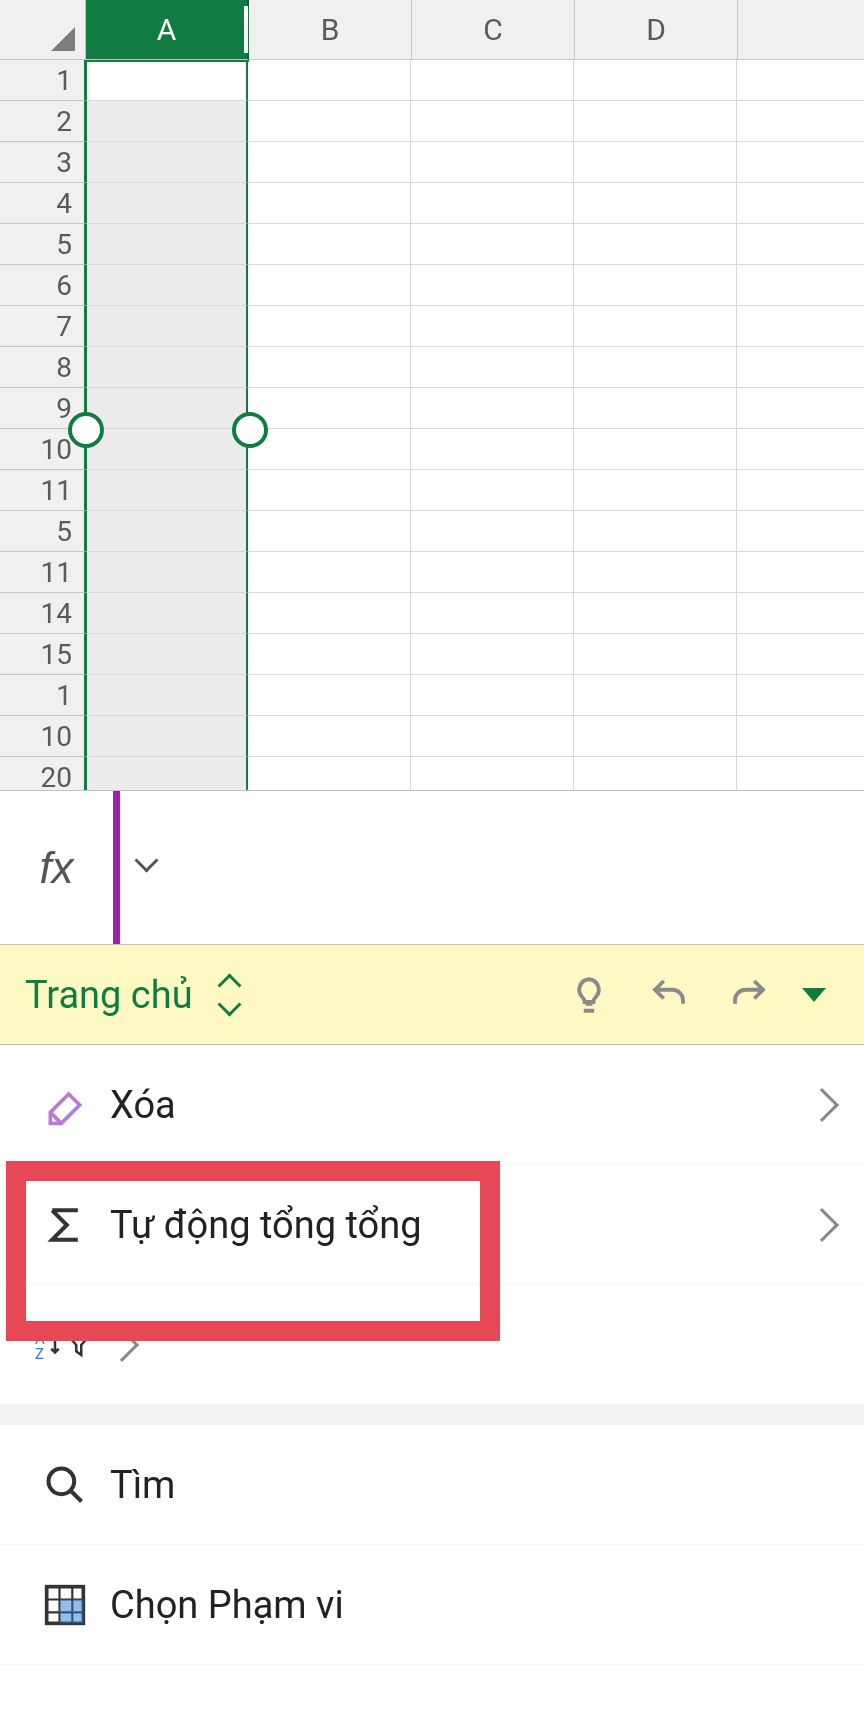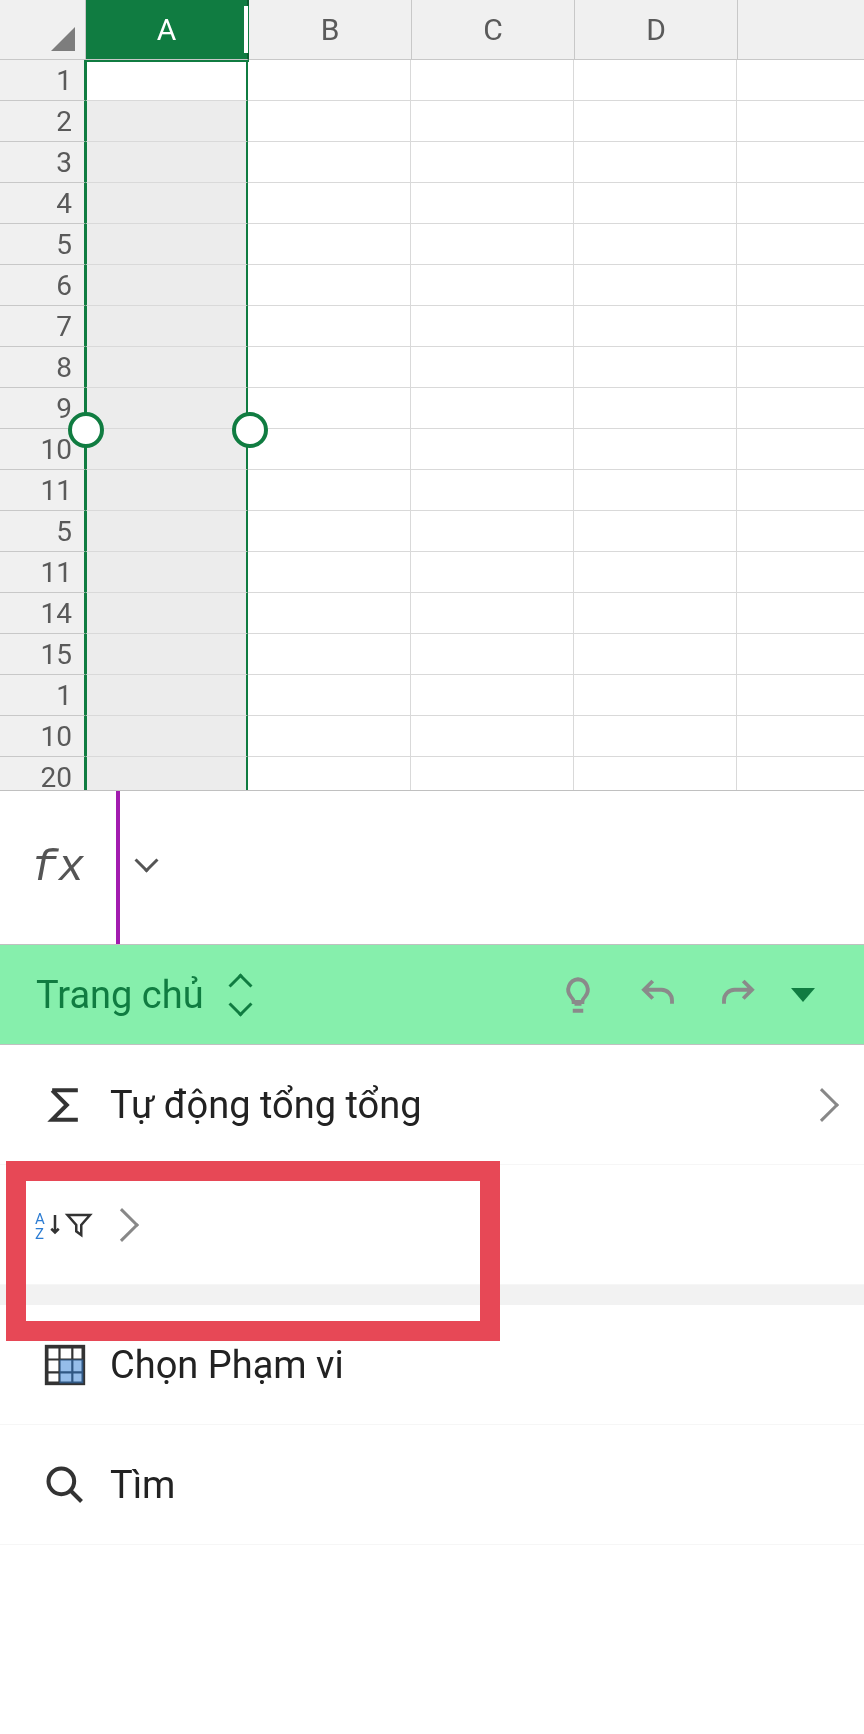--- a/index.html
+++ b/index.html
@@ -56,36 +56,36 @@
   .handle.tr { left: 232px; top: 412px; }
 
   
   .formula-bar {
     position: absolute; left: 0; top: 790px; width: 864px; height: 155px;
     background: #fff; border-top: 1px solid #c0c0c0; border-bottom: 1px solid #c0c0c0;
     display: flex; align-items: center;
   }
   .fx {
     width: 120px; height: 100%; display:flex; align-items:center; justify-content:center;
-    font-family: Liberation Mono, monospace; font-style: italic; font-size: 44px; color: #555;
-    border-right: 4px solid #a21caf;
+    font-family: Liberation Sans, sans-serif; font-style: italic; font-size: 44px; color: #555;
+    border-right: 7px solid #a21caf;
   }
   .formula-input-wrap { flex: 1; padding: 8px 20px; display:flex; align-items:center; }
   .formula-input {
     flex:1; border: none; font-size: 40px; color: #999; background: transparent; line-height: 1.3;
   }
   .expand-btn { width: 60px; height:100%; display:flex; align-items:center; justify-content:center; }
   .chev-down-sm { width:24px; height:24px; }
   .chev-down-sm::before { content:""; display:block; width:14px; height:14px; border-right:3px solid #555; border-bottom:3px solid #555; transform: rotate(45deg); margin-top:-4px;}
 
   
   .ribbon {
     position: absolute; left: 0; top: 945px; width: 864px; height: 100px;
-    background: #86efac; border-bottom: 1px solid #c0c0c0;
-    display: flex; align-items: center; padding: 0 36px;
+    background: #fef9c3; border-bottom: 1px solid #c0c0c0;
+    display: flex; align-items: center; padding: 0 25px;
   }
   .ribbon-tab { color: #107c41; font-size: 38px; margin-right: 18px; }
   .ribbon-switch { width:40px; height:60px; position:relative; }
   .ribbon-switch::before { content:""; position:absolute; left:10px; top:12px; width:14px; height:14px; border-left:3px solid #107c41; border-top:3px solid #107c41; transform:rotate(45deg); }
   .ribbon-switch::after  { content:""; position:absolute; left:10px; bottom:12px; width:14px; height:14px; border-right:3px solid #107c41; border-bottom:3px solid #107c41; transform:rotate(45deg); }
   .ribbon-spacer { flex:1; }
   .ribbon-ico { width:80px; height:60px; display:flex; align-items:center; justify-content:center; color:#888; }
   .ribbon-ico svg { width:42px; height:42px; stroke:#8a8a8a; fill:none; stroke-width:2.2; }
   .ribbon-more { width:50px; display:flex; align-items:center; justify-content:center; }
   .ribbon-more::before { content:""; border-left:12px solid transparent; border-right:12px solid transparent; border-top:14px solid #107c41; }
@@ -297,20 +297,30 @@
         <path d="M15 14l5-5-5-5M20 9H10a6 6 0 0 0-6 6v2"></path>
       </svg>
   </span>
   <span class="ribbon-more"></span>
 </div>
 
 <div class="menu" id="menu">
     <div class="menu-item">
       <span class="mi-icon">
         <svg viewBox="0 0 24 24" width="44" height="44">
+          <path d="M4 16 L14 6 L20 12 L10 22 L4 22 Z" fill="none" stroke="#b77bd8" stroke-width="2"></path>
+          <path d="M4 16 L10 22" stroke="#b77bd8" stroke-width="2"></path>
+        </svg>
+      </span>
+      <span class="mi-label">Xóa</span>
+      <span class="mi-chevron"></span>
+    </div>
+    <div class="menu-item">
+      <span class="mi-icon">
+        <svg viewBox="0 0 24 24" width="44" height="44">
           <path d="M5 4 H19 M5 4 L13 12 L5 20 H19" fill="none" stroke="#333" stroke-width="2.2"></path>
         </svg>
       </span>
       <span class="mi-label">Tự động tổng tổng</span>
       <span class="mi-chevron"></span>
     </div>
     <div class="menu-item">
       <span class="mi-icon">
         <svg viewBox="0 0 48 24" width="60" height="40">
           <text x="0" y="11" font-size="12" fill="#2b7cd3">A</text>
@@ -318,30 +328,30 @@
           <path d="M16 4 v14 m-3 -3 l3 3 l3 -3" stroke="#333" fill="none" stroke-width="2"></path>
           <path d="M26 4 h18 l-7 8 v8 l-4 -3 v-5 z" fill="none" stroke="#333" stroke-width="2"></path>
         </svg>
       </span>
       <span class="mi-chevron"></span>
     </div>
     <div class="menu-sep"></div>
     <div class="menu-item">
       <span class="mi-icon">
         <svg viewBox="0 0 24 24" width="44" height="44">
+          <circle cx="10" cy="10" r="7" fill="none" stroke="#333" stroke-width="2.2"></circle>
+          <path d="M15 15 L21 21" stroke="#333" stroke-width="2.2"></path>
+        </svg>
+      </span>
+      <span class="mi-label">Tìm</span>
+    </div>
+    <div class="menu-item">
+      <span class="mi-icon">
+        <svg viewBox="0 0 24 24" width="44" height="44">
           <rect x="2" y="2" width="20" height="20" fill="none" stroke="#333" stroke-width="2"></rect>
           <path d="M2 9 H22 M2 16 H22 M9 2 V22 M16 2 V22" stroke="#333" stroke-width="1.2"></path>
           <rect x="9" y="9" width="13" height="13" fill="#2b7cd3" opacity="0.5"></rect>
         </svg>
       </span>
       <span class="mi-label">Chọn Phạm vi</span>
     </div>
-    <div class="menu-item">
-      <span class="mi-icon">
-        <svg viewBox="0 0 24 24" width="44" height="44">
-          <circle cx="10" cy="10" r="7" fill="none" stroke="#333" stroke-width="2.2"></circle>
-          <path d="M15 15 L21 21" stroke="#333" stroke-width="2.2"></path>
-        </svg>
-      </span>
-      <span class="mi-label">Tìm</span>
-    </div>
     <div class="highlight-box" style="left: 6px; top: 116px; width: 494px; height: 180px;"></div>
   </div>
 
 </body></html>

